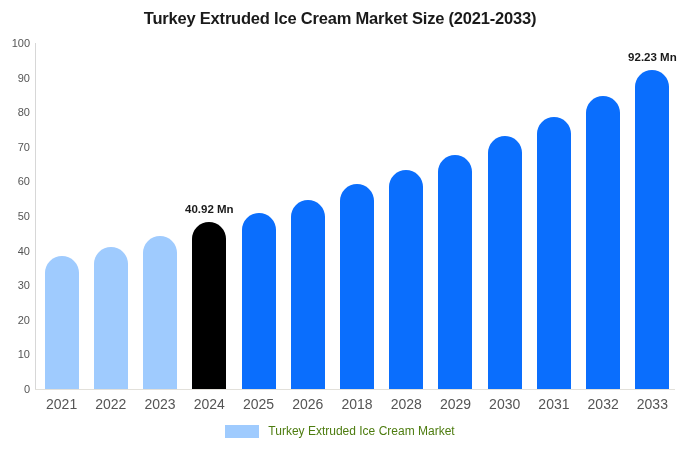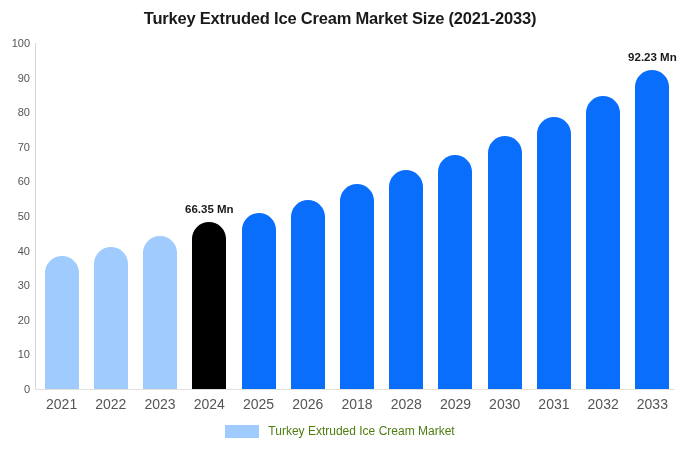--- a/index.html
+++ b/index.html
@@ -162,21 +162,21 @@
         <div class="bar" title="2021: 38.4" style="height: 132.864px; background: rgb(159, 203, 254);"></div>
       </div>
       <div class="bar-slot" style="left: 58.8462px; height: 346px;">
         <div class="bar" title="2022: 41" style="height: 141.86px; background: rgb(159, 203, 254);"></div>
       </div>
       <div class="bar-slot" style="left: 108.077px; height: 346px;">
         <div class="bar" title="2023: 44.3" style="height: 153.278px; background: rgb(159, 203, 254);"></div>
       </div>
       <div class="bar-slot" style="left: 157.308px; height: 346px;">
         <div class="bar" title="2024: 48.39" style="height: 167.429px; background: rgb(0, 0, 0);"></div>
-        <div class="bar-value-label" style="bottom: 174.429px;">66.35 Mn</div>
+        <div class="bar-value-label" style="bottom: 174.429px;">40.92 Mn</div>
       </div>
       <div class="bar-slot" style="left: 206.538px; height: 346px;">
         <div class="bar" title="2025: 50.8" style="height: 175.768px; background: rgb(10, 110, 253);"></div>
       </div>
       <div class="bar-slot" style="left: 255.769px; height: 346px;">
         <div class="bar" title="2026: 54.6" style="height: 188.916px; background: rgb(10, 110, 253);"></div>
       </div>
       <div class="bar-slot" style="left: 305px; height: 346px;">
         <div class="bar" title="2027: 59.2" style="height: 204.832px; background: rgb(10, 110, 253);"></div>
       </div>

